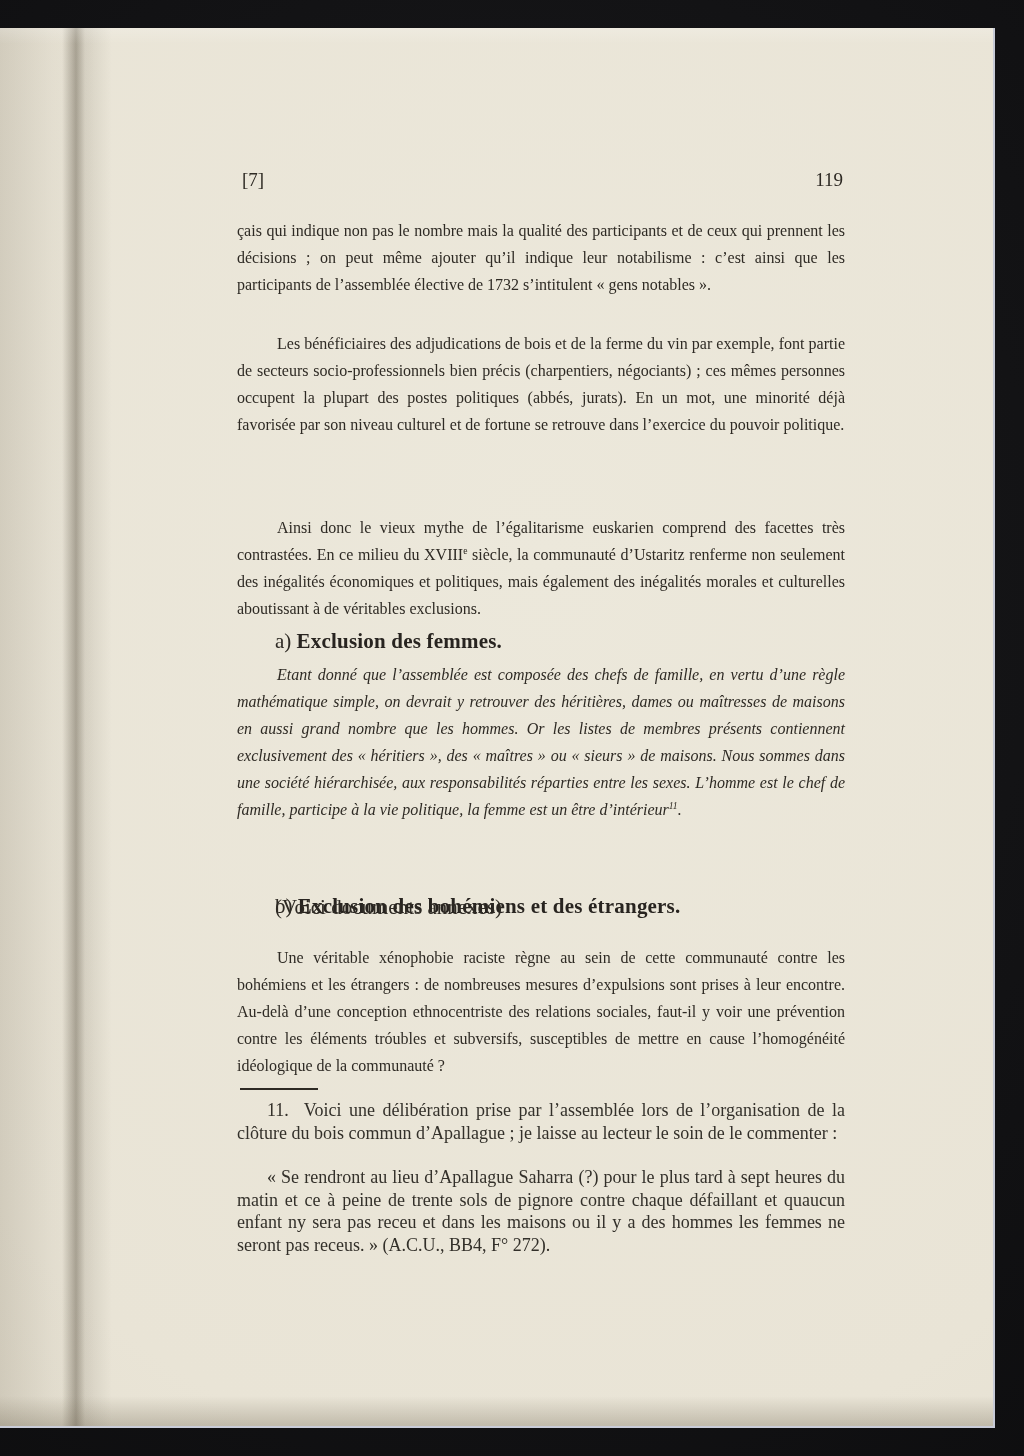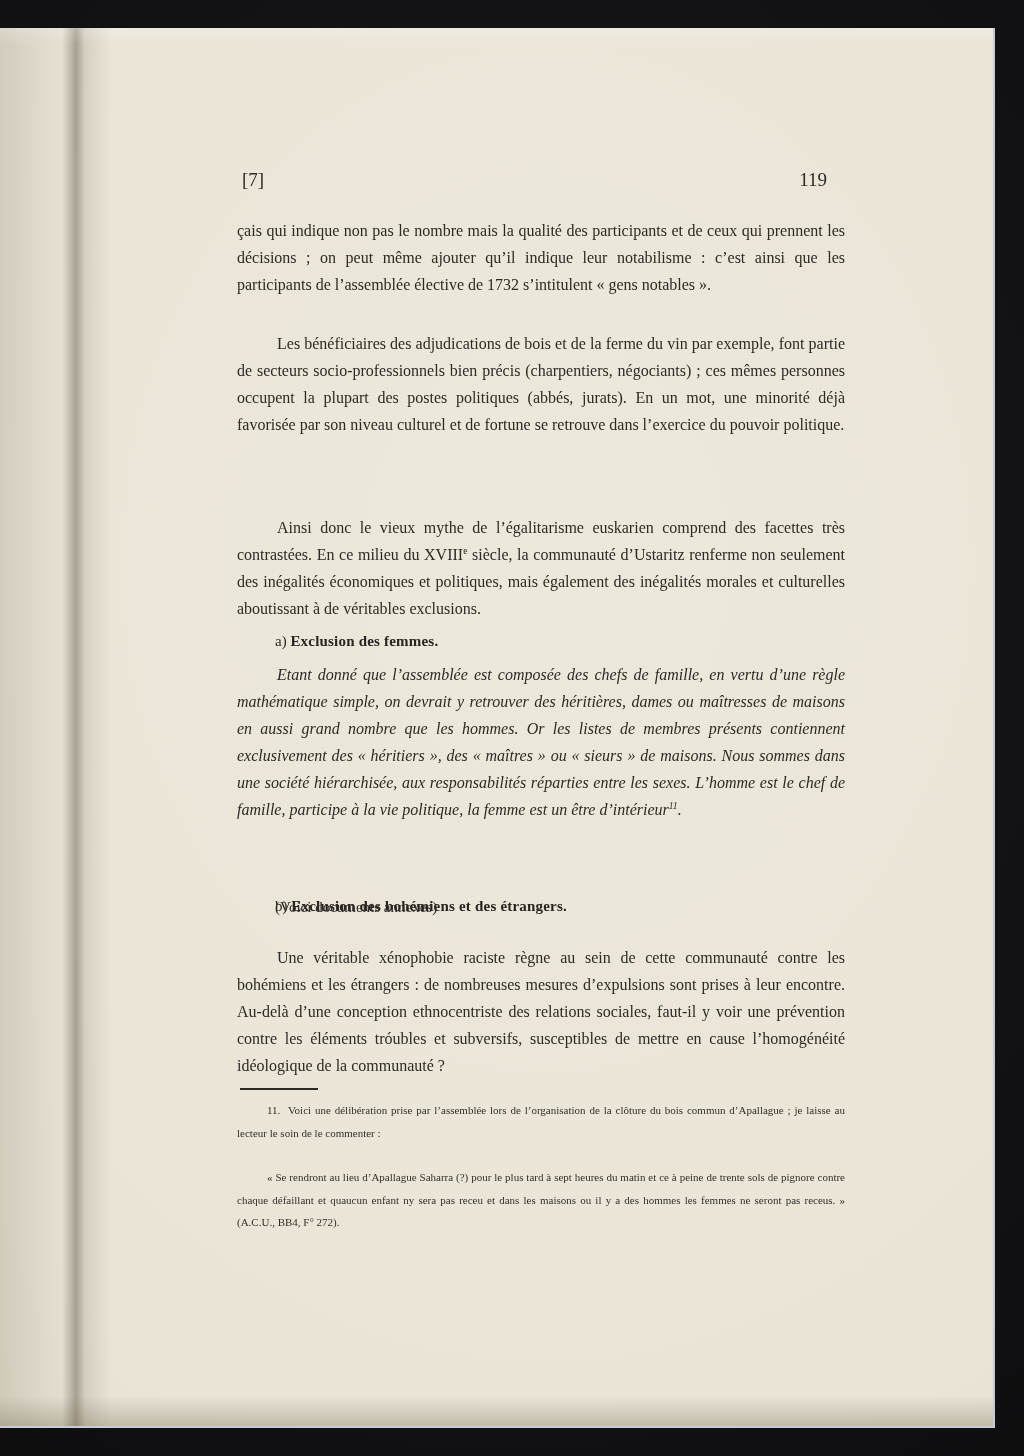--- a/index.html
+++ b/index.html
@@ -24,38 +24,38 @@
     border-right:2px solid #c7cad6;
     border-bottom:2px solid #c9ccd8;
   }
   .content{position:absolute;left:237px;top:0;width:608px;height:100%;}
   
   .pg-header{
     position:absolute;top:140px;left:0;width:608px;
     font-size:19px;line-height:24px;text-align:center;color:#2e2a24;
   }
   .pg-header .hl{position:absolute;left:5px;}
-  .pg-header .hr{position:absolute;right:18px;font-family:Liberation Serif, serif;}
+  .pg-header .hr{position:absolute;right:2px;font-family:Liberation Serif, serif;}
   .pg-header .ht{letter-spacing:0.2px;}
   
   .bp{
     position:absolute;left:0;width:608px;margin:0;
     font-size:16px;line-height:27px;text-align:justify;
     color:#2e2a24;text-indent:40px;
   }
   .noindent{text-indent:0;}
   .hd{
     position:absolute;left:0;width:608px;margin:0;
-    font-size:15px;line-height:27px;color:#2e2a24;text-indent:38px;
+    font-size:21px;line-height:27px;color:#2e2a24;text-indent:38px;
   }
   .hd b{color:#282420;letter-spacing:0.2px;}
   
   .fn{
     position:absolute;left:0;width:608px;margin:0;
-    font-size:11px;line-height:22.6px;text-align:justify;
+    font-size:18px;line-height:22.6px;text-align:justify;
     color:#33302a;text-indent:30px;
   }
   .fn-rule{
     position:absolute;left:3px;width:78px;height:0;
     border-top:2px solid #2e2a24;
   }
   sup{font-size:0.6em;line-height:0;vertical-align:super;}
   
   .pos-p1{top:189px;}
   .pos-p2{top:302px;}

